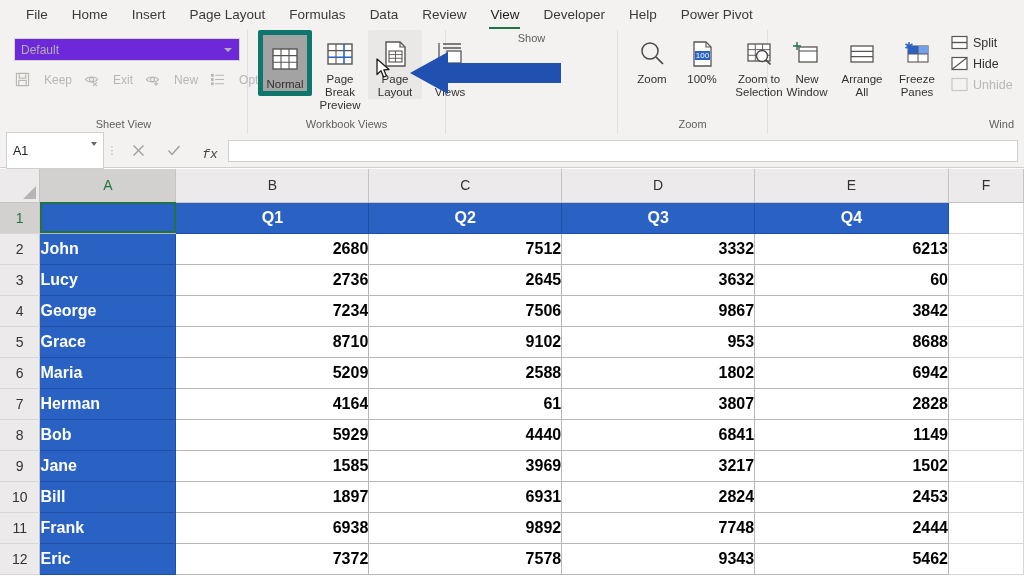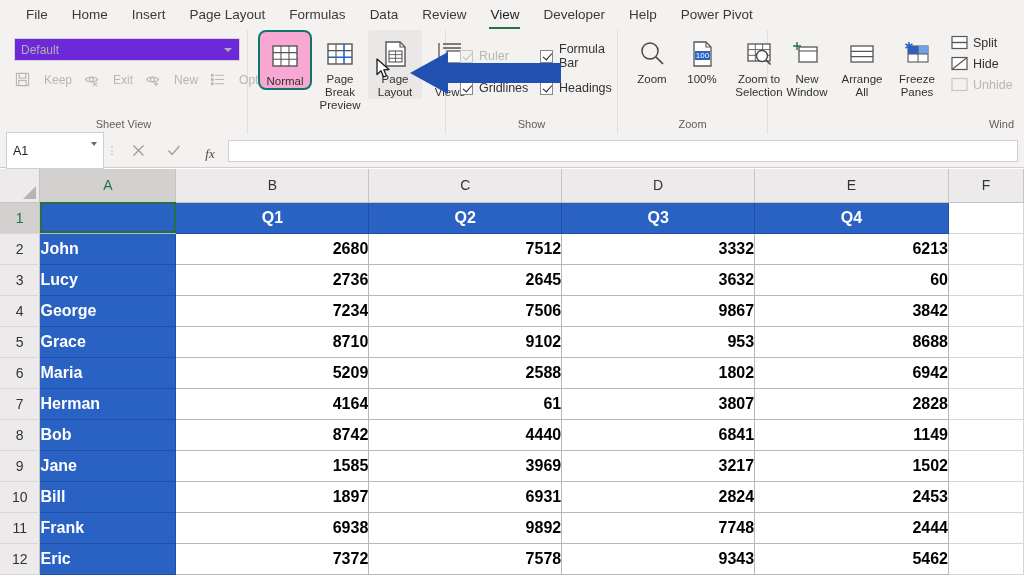--- a/index.html
+++ b/index.html
@@ -74,21 +74,21 @@
   
   .g-workbook { width: 198px; padding: 0 6px; }
   .wv-row { display: flex; align-items: flex-start; gap: 1px; padding-left: 4px; }
   .bigbtn {
     width: 54px; padding-top: 5px;
     display: flex; flex-direction: column; align-items: center;
     font-size: 11.5px; line-height: 13px; color: #323130;
     text-align: center;
   }
   .bigbtn .ico { height: 38px; display: flex; align-items: center; justify-content: center; }
-  .bigbtn.selected { background: #f9a8d4; border: 2px solid #0f766e; border-radius: 8px; }
+  .bigbtn.selected { background: #a3a3a3; border: 5px solid #0f766e; border-radius: 2px; }
   .bigbtn.hovered { background: #eae8e6; border-radius: 2px; }
 
   
   .g-show { width: 172px; padding: 0 10px; }
   .chk-grid {
     display: grid; grid-template-columns: 76px auto;
     row-gap: 11px; column-gap: 4px;
     margin-top: 12px; margin-left: 4px;
   }
   .chkitem { display: flex; align-items: center; gap: 6px; font-size: 12.5px; color: #323130; }
@@ -137,21 +137,21 @@
     position: absolute; right: 6px; top: 9px;
     width: 0; height: 0;
     border-left: 3.5px solid transparent; border-right: 3.5px solid transparent;
     border-top: 4px solid #6b6966;
   }
   .fb-grip { width: 16px; text-align: center; color: #b3b0ad; font-size: 11px; letter-spacing: 0; }
   .fb-btn {
     width: 36px; height: 26px; display: flex; align-items: center; justify-content: center;
     font-size: 14px; color: #a19f9d;
   }
-  .fb-fx { font-style: italic; font-family: Liberation Serif, serif; font-size: 13px; color: #4a4846; margin-top: 7px; }
+  .fb-fx { font-style: italic; font-family: Liberation Mono, monospace; font-size: 13px; color: #4a4846; margin-top: 7px; }
   .fb-input {
     flex: 1; height: 22px; margin-right: 6px;
     background: #ffffff; border: 1px solid #d0cece;
     display: flex; align-items: center; padding: 0 6px;
     font-size: 12.5px; color: #1e1e1e;
   }
 
   
   .gridwrap { position: absolute; top: 169px; left: 0; width: 1024px; height: 407px; background: #fff; }
   table.sheet { border-collapse: collapse; table-layout: fixed; }
@@ -311,43 +311,24 @@
             <span class="ico">
               <svg width="30" height="30" viewBox="0 0 30 30">
                 <path d="M4 4 V26 M8 5 H26 M8 9 H26" stroke="#585654" stroke-width="1.3" fill="none"></path>
                 <rect x="12" y="12" width="14" height="12" fill="#fff" stroke="#585654" stroke-width="1.3"></rect>
               </svg>
             </span>
             <span>Custom Views</span>
           </div>
         </div>
       </div>
+      <div class="rgroup-label">Workbook Views</div>
     </div>
 
     <div class="rgroup g-show">
-      <div class="rgroup-content">
-        <div class="chk-grid">
-          <div class="chkitem dis">
-            <span class="chkbox on"></span>
-            <span>Ruler</span>
-          </div>
-          <div class="chkitem">
-            <span class="chkbox on"></span>
-            <span>Formula Bar</span>
-          </div>
-          <div class="chkitem">
-            <span class="chkbox on"></span>
-            <span>Gridlines</span>
-          </div>
-          <div class="chkitem">
-            <span class="chkbox on"></span>
-            <span>Headings</span>
-          </div>
-        </div>
-      </div>
       <div class="rgroup-label">Show</div>
     </div>
 
     <div class="rgroup g-zoom">
       <div class="rgroup-content">
         <div class="zm-row">
           <div class="bigbtn zbtn">
             <span class="ico">
               <svg width="30" height="30" viewBox="0 0 30 30">
                 <circle cx="13" cy="12" r="8" fill="none" stroke="#4a4846" stroke-width="1.5"></circle>
@@ -547,21 +528,21 @@
         <td class="cell namecell">Herman</td>
         <td class="cell num">4164</td>
         <td class="cell num">61</td>
         <td class="cell num">3807</td>
         <td class="cell num">2828</td>
         <td class="cell empty"></td>
       </tr>
       <tr>
         <td class="rowhead">8</td>
         <td class="cell namecell">Bob</td>
-        <td class="cell num">8742</td>
+        <td class="cell num">5929</td>
         <td class="cell num">4440</td>
         <td class="cell num">6841</td>
         <td class="cell num">1149</td>
         <td class="cell empty"></td>
       </tr>
       <tr>
         <td class="rowhead">9</td>
         <td class="cell namecell">Jane</td>
         <td class="cell num">1585</td>
         <td class="cell num">3969</td>

